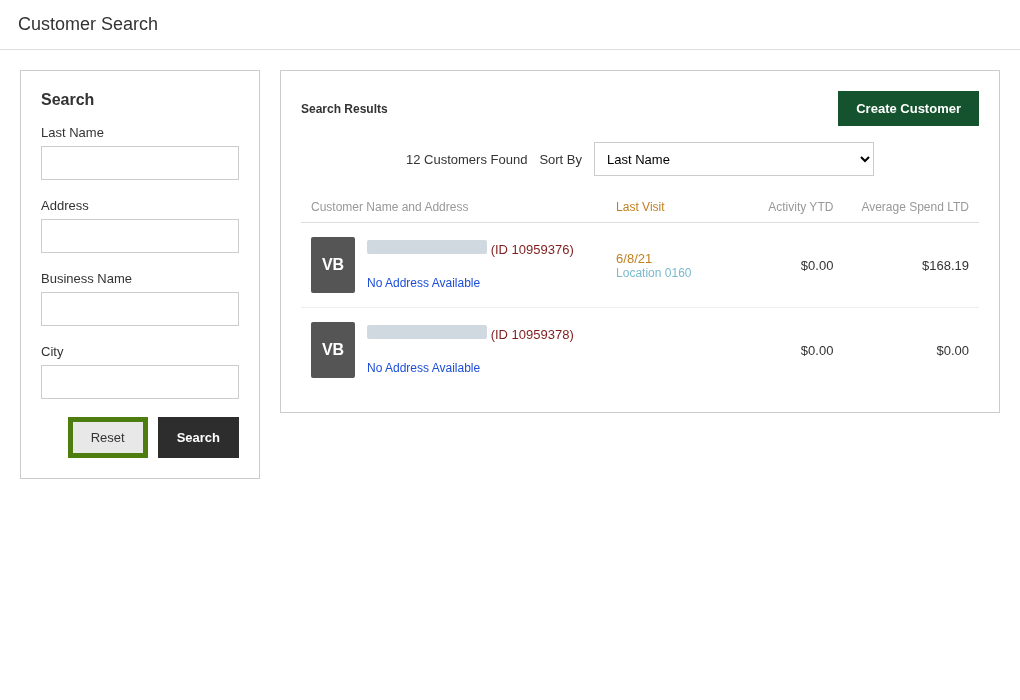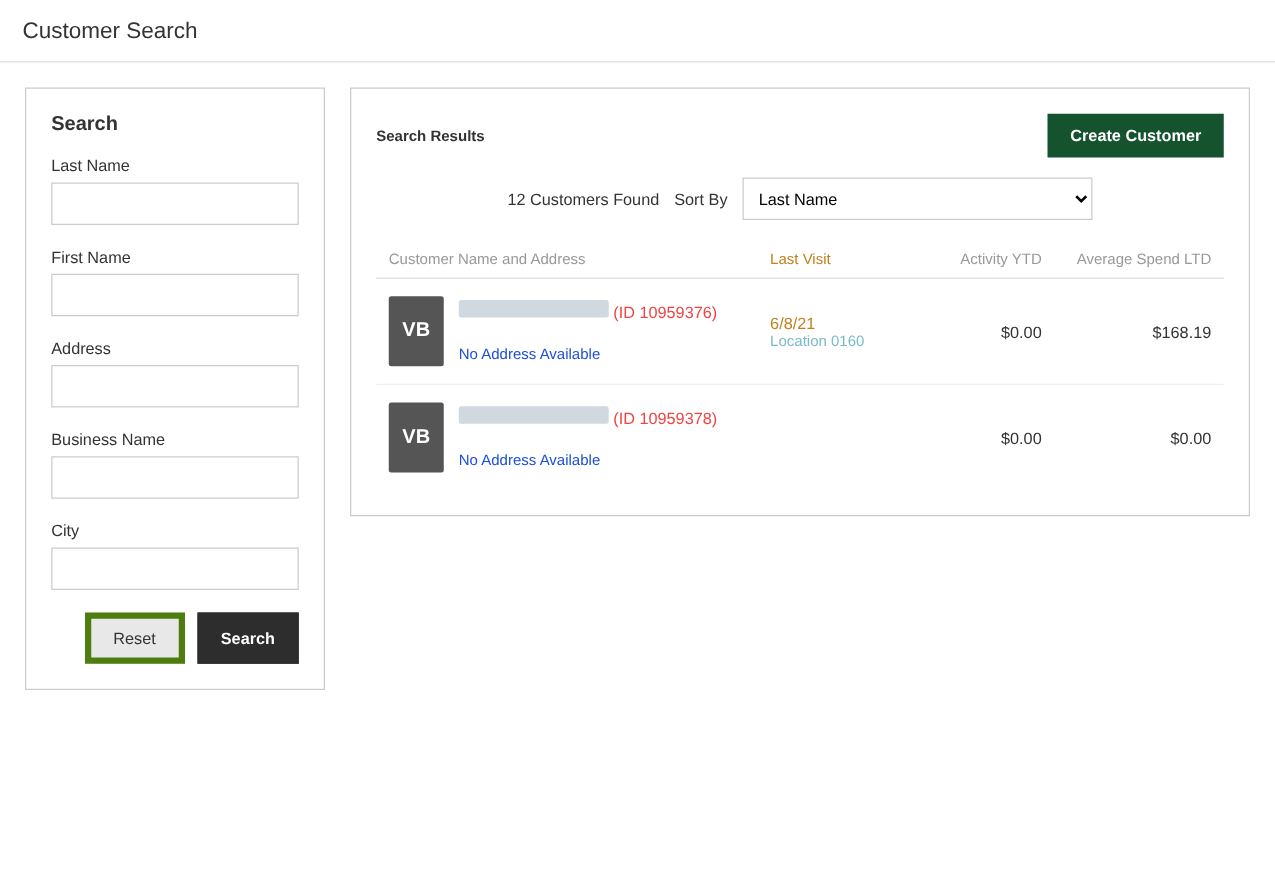--- a/index.html
+++ b/index.html
@@ -177,21 +177,21 @@
       font-size: 13px;
       color: #aaa;
       background: #d0d8e0;
       height: 14px;
       width: 120px;
       display: inline-block;
       border-radius: 2px;
     }
     .customer-id {
       font-size: 13px;
-      color: #ef4444;
+      color: #7f1d1d;
     }
     .customer-address {
       font-size: 12px;
       color: #1d4ed8;
       margin-top: 19px;
     }
     .last-visit-date {
       color: #c08020;
       font-size: 13px;
     }
@@ -216,24 +216,20 @@
 <div class="main-content">
 
   <div class="search-panel">
     <div class="search-panel-title">Search</div>
 
     <div class="form-group">
       <label>Last Name</label>
       <input type="text" value="" placeholder="" style="">
     </div>
 
-    <div class="form-group">
-      <label>First Name</label>
-      <input type="text" value="" style="">
-    </div>
 
     <div class="form-group">
       <label>Address</label>
       <input type="text" value="" style="">
     </div>
 
     <div class="form-group">
       <label>Business Name</label>
       <input type="text" value="" style="">
     </div>

